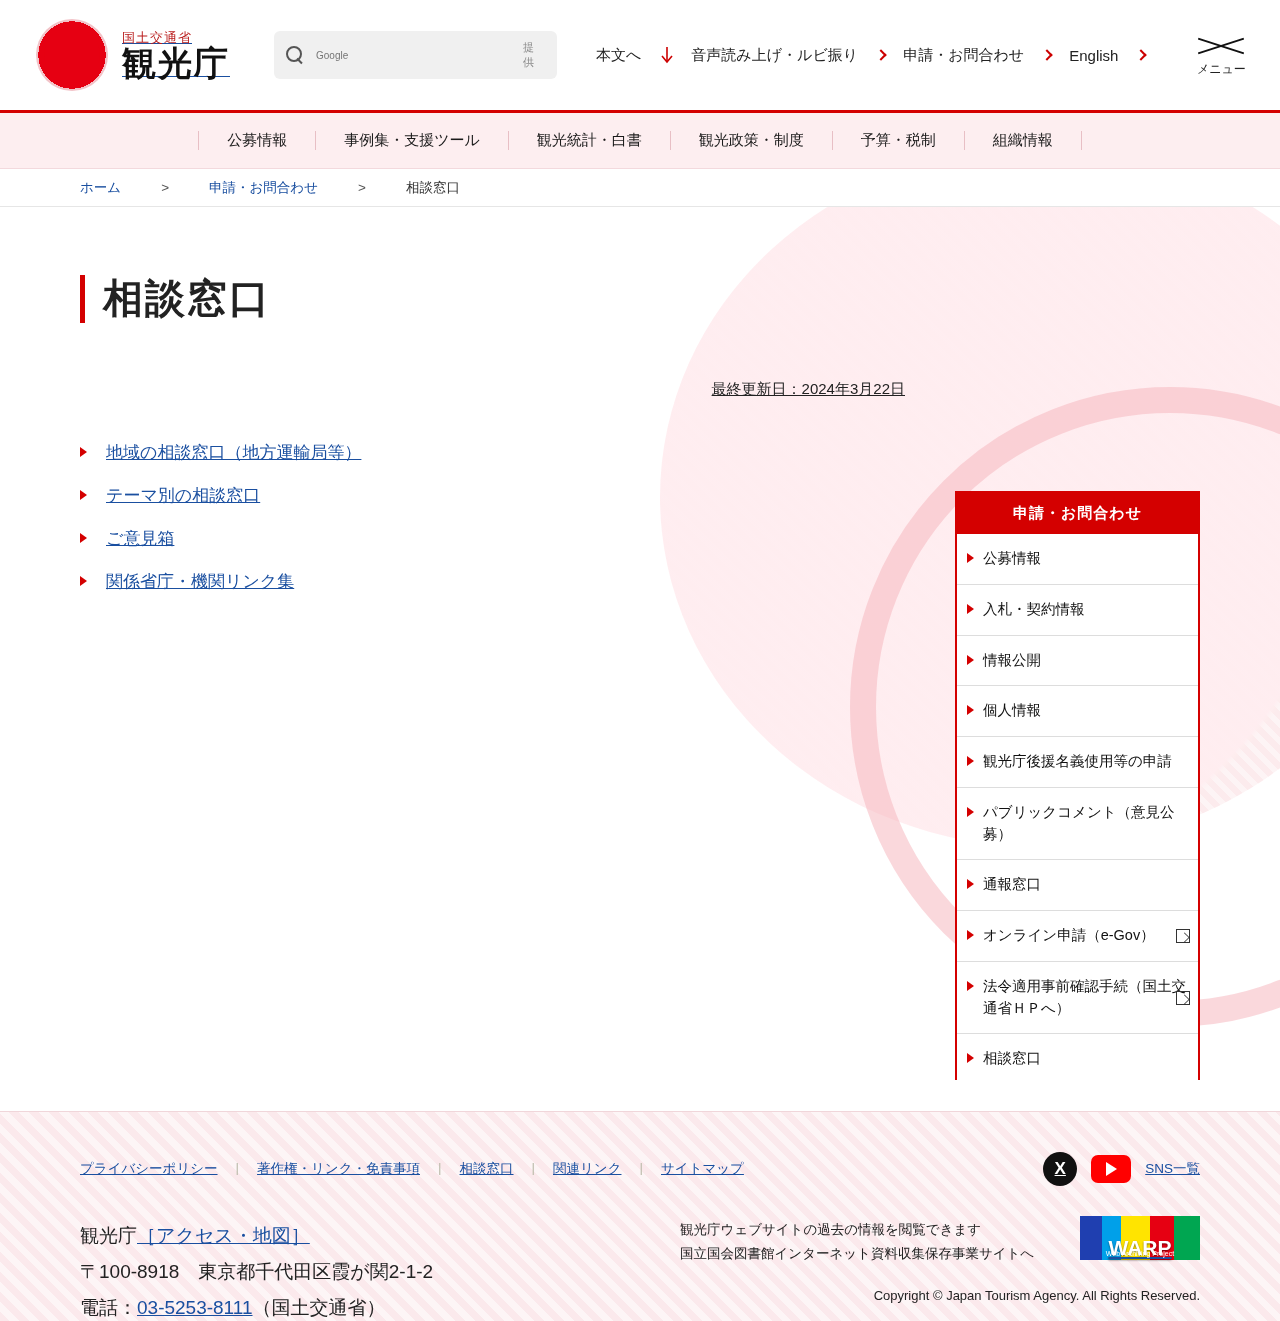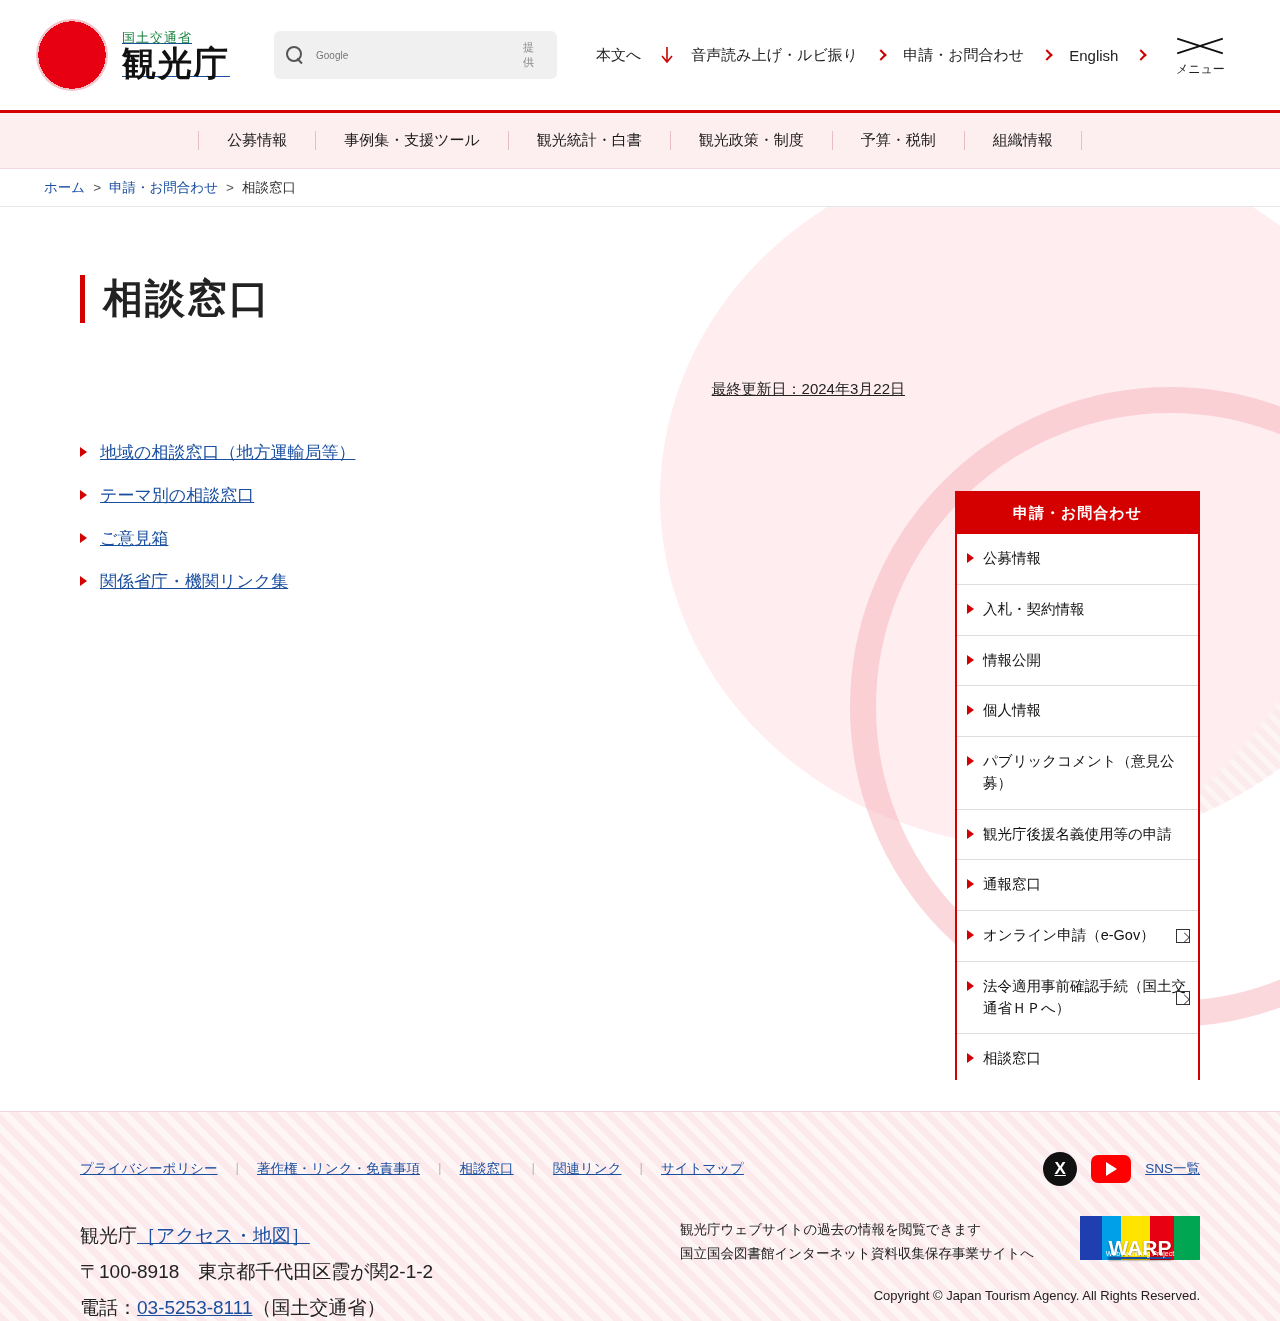--- a/index.html
+++ b/index.html
@@ -21,21 +21,21 @@
   .logo-mark {
     width:72px; height:72px; border-radius:50%;
     background:radial-gradient(circle at 50% 50%, #e60012 0 66%, #f2c3c8 66% 100%);
     position:relative;
   }
   .logo-mark::after{
     content:""; position:absolute; left:50%; top:50%; width:56px; height:56px;
     transform:translate(-50%,-50%); border-radius:50%; background:#e60012;
   }
   .logo-text { line-height:1.1; }
-  .logo-sub { font-size:13px; letter-spacing:1px; color:#15803d; }
+  .logo-sub { font-size:13px; letter-spacing:1px; color:#b91c1c; }
   .logo-main { font-size:34px; font-weight:bold; letter-spacing:2px; color:#111; }
 
   .search-box {
     margin-left:44px; width:283px; height:48px; background:#f0f0f0; border-radius:6px;
     display:flex; align-items:center; padding:0 12px; gap:10px;
   }
   .search-box .mag { width:18px; height:18px; position:relative; flex:0 0 auto; }
   .search-box .mag::before{
     content:""; position:absolute; width:12px; height:12px; border:2px solid #555;
     border-radius:50%; left:0; top:0;
@@ -55,21 +55,21 @@
     font-size:15px; color:#222; text-decoration:none; display:flex; align-items:center;
     gap:16px; padding:0 9px; white-space:nowrap;
   }
   .chev::after{
     content:""; display:inline-block; width:6px; height:6px; border-right:2px solid #c00;
     border-bottom:2px solid #c00; transform:rotate(-45deg); margin-left:3px;
   }
   .arrow-d { display:inline-flex; align-items:center; }
   .arrow-d svg { margin-left:4px; }
   .menu-btn {
-    margin-left:14px; width:64px; text-align:center; cursor:pointer;
+    margin-left:35px; width:64px; text-align:center; cursor:pointer;
   }
   .menu-x { height:26px; position:relative; }
   .menu-x span{
     position:absolute; left:8px; top:12px; width:48px; height:2px; background:#111;
   }
   .menu-x span:nth-child(1){ transform:rotate(18deg); }
   .menu-x span:nth-child(2){ transform:rotate(-18deg); }
   .menu-label{ font-size:12px; margin-top:2px; }
 
   
@@ -78,22 +78,22 @@
     justify-content:center; border-bottom:1px solid #f3d9dd;
   }
   .gnav a {
     font-size:15px; color:#1a1a1a; text-decoration:none; padding:0 28px;
     border-left:1px solid #e8bfc5; white-space:nowrap;
   }
   .gnav a:last-child{ border-right:1px solid #e8bfc5; }
 
   
   .crumb {
-    height:38px; display:flex; align-items:center; padding-left:44px;
-    font-size:13.5px; color:#333; border-bottom:1px solid #e6e6e6; background:#fff;
+    height:38px; display:flex; align-items:center; padding-left:80px;
+    font-size:13.5px; color:#333; border-bottom:1px solid #e6e6e6; background:#fff;gap:32px;
   }
   .crumb a{ color:#1a4fa0; text-decoration:none; }
   .crumb span.sep{ margin:0 8px; color:#555; }
 
   
   .main { position:relative; height:873px; overflow:hidden; }
   .deco {
     position:absolute; right:-140px; top:-60px; width:760px; height:700px;
     border-radius:50%;
     background:
@@ -110,21 +110,21 @@
   }
   .page-title .bar{ width:5px; height:48px; background:#d40000; }
   .page-title h1{ font-size:40px; margin:0; font-weight:bold; letter-spacing:2px; }
 
   .updated {
     position:relative; margin:54px 0 0 0; text-align:right; padding-right:375px;
     font-size:15px; color:#222;text-decoration:underline;
   }
 
   .link-list { position:relative; margin:42px 0 0 80px; }
-  .link-list li{ list-style:none; margin:0 0 20px 0; display:flex; align-items:flex-start; gap:13px; }
+  .link-list li{ list-style:none; margin:0 0 20px 0; display:flex; align-items:flex-start; gap:19px; }
   .link-list ul{ margin:0; padding:0; }
   .tri{
     display:inline-block; width:0; height:0; border-left:7px solid #d40000;
     border-top:5px solid transparent; border-bottom:5px solid transparent;
     margin-top:6px; flex:0 0 auto;
   }
   .link-list a{ font-size:17px; color:#1a4fa0; text-decoration:underline; }
 
   
   .sidebox{
@@ -320,25 +320,25 @@
       <li>
         <span class="tri2"></span>
         <a href="#">情報公開</a>
       </li>
       <li>
         <span class="tri2"></span>
         <a href="#">個人情報</a>
       </li>
       <li>
         <span class="tri2"></span>
+        <a href="#">観光庁後援名義使用等の申請</a>
+      </li>
+      <li>
+        <span class="tri2"></span>
         <a href="#">パブリックコメント（意見公募）</a>
-      </li>
-      <li>
-        <span class="tri2"></span>
-        <a href="#">観光庁後援名義使用等の申請</a>
       </li>
       <li>
         <span class="tri2"></span>
         <a href="#">通報窓口</a>
       </li>
       <li>
         <span class="tri2"></span>
         <a href="#">オンライン申請（e-Gov）</a>
         <span class="ext"></span>
       </li>

